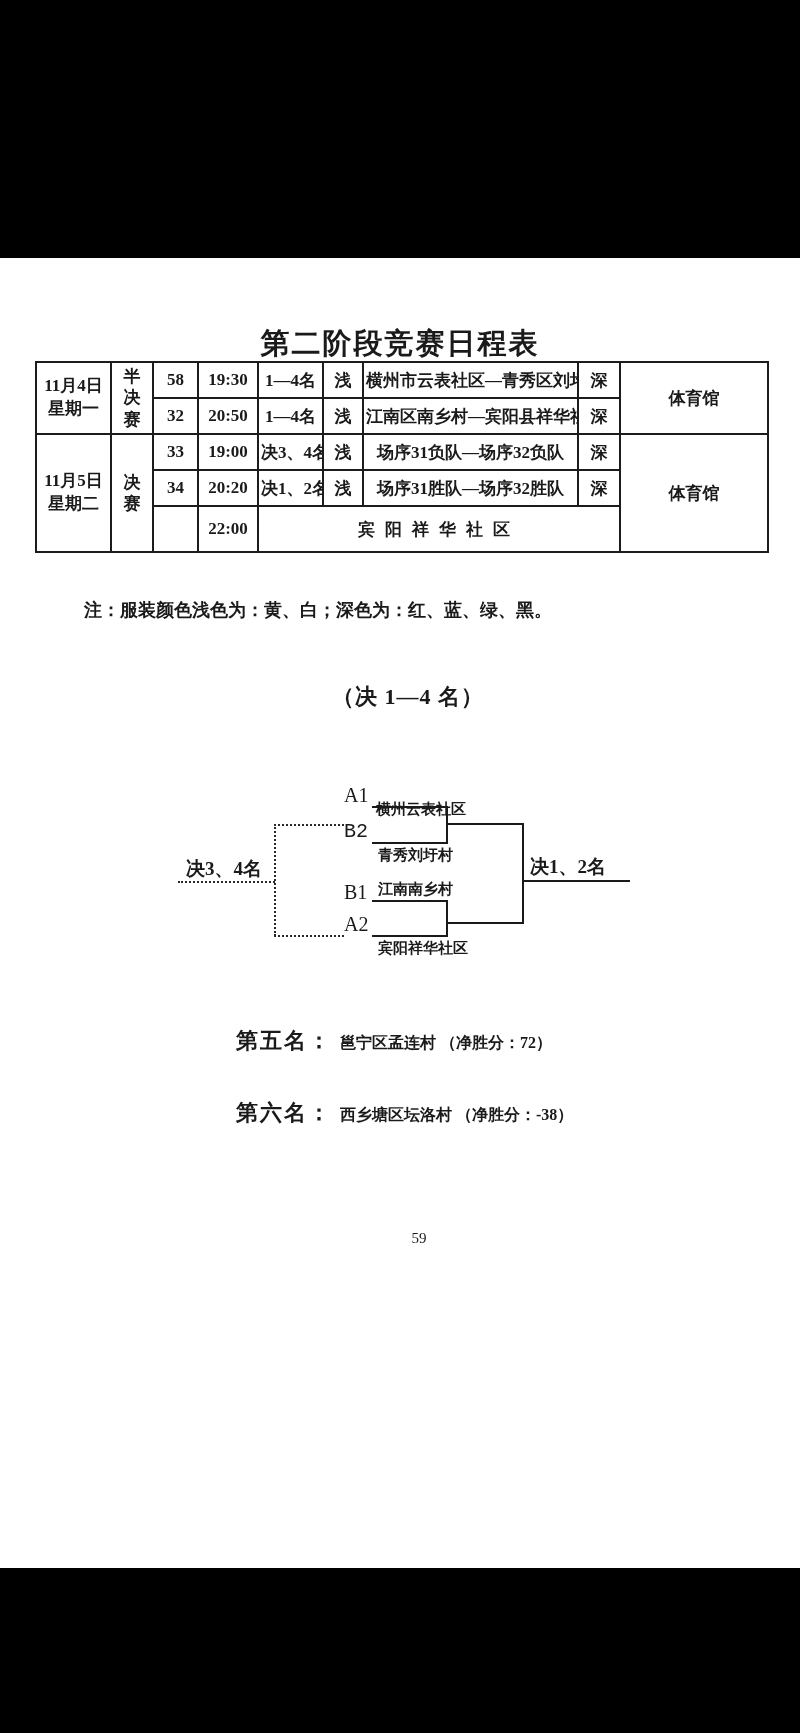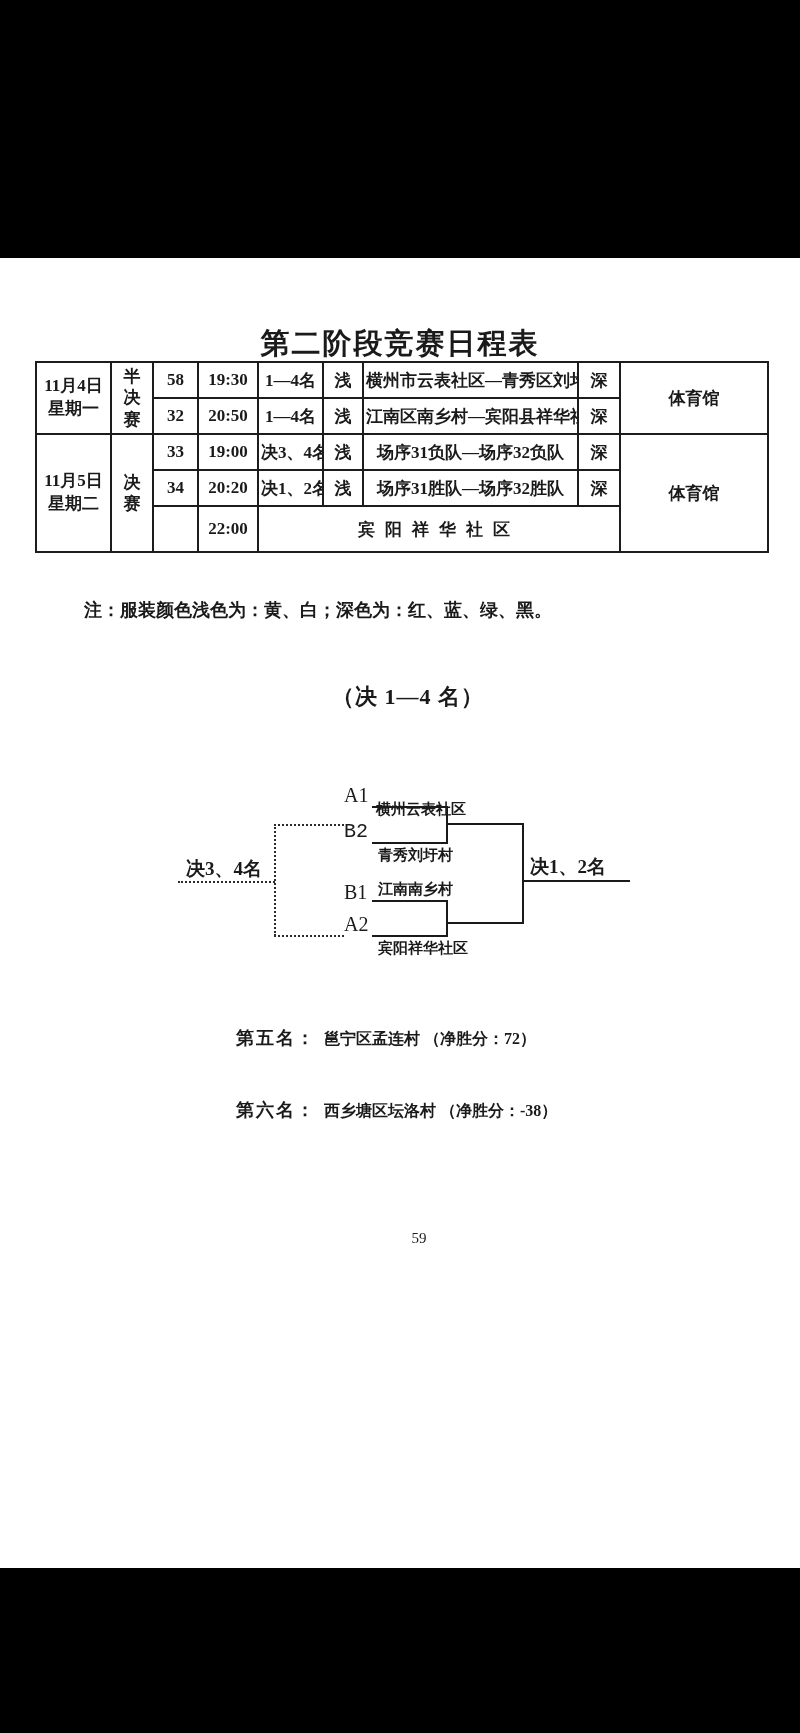--- a/index.html
+++ b/index.html
@@ -50,21 +50,21 @@
   .dot-v{position:absolute;border-left:2px dotted #2a2a2a;width:0;}
   .seed{
     position:absolute;font-size:20px;font-weight:500;
     font-family:"Liberation Serif",serif;
     text-align:center;
   }
   .team{position:absolute;font-size:15px;font-weight:600;white-space:nowrap;}
   .side-label{position:absolute;font-size:19px;font-weight:600;white-space:nowrap;}
   
   .placement{position:absolute;left:236px;white-space:nowrap;}
-  .placement .rank{font-size:18px;font-weight:bold;letter-spacing:2px;text-align:right;}
+  .placement .rank{font-size:22px;font-weight:bold;letter-spacing:2px;text-align:right;}
   .placement .detail{font-size:16px;font-weight:600;margin-left:8px;}
   .pageno{
     position:absolute;top:972px;left:0;width:800px;text-align:center;
     font-size:15px;font-family:"Liberation Serif",serif;margin-left:19px;
   }
 </style>
 </head>
 <body>
 
 <div class="page">

